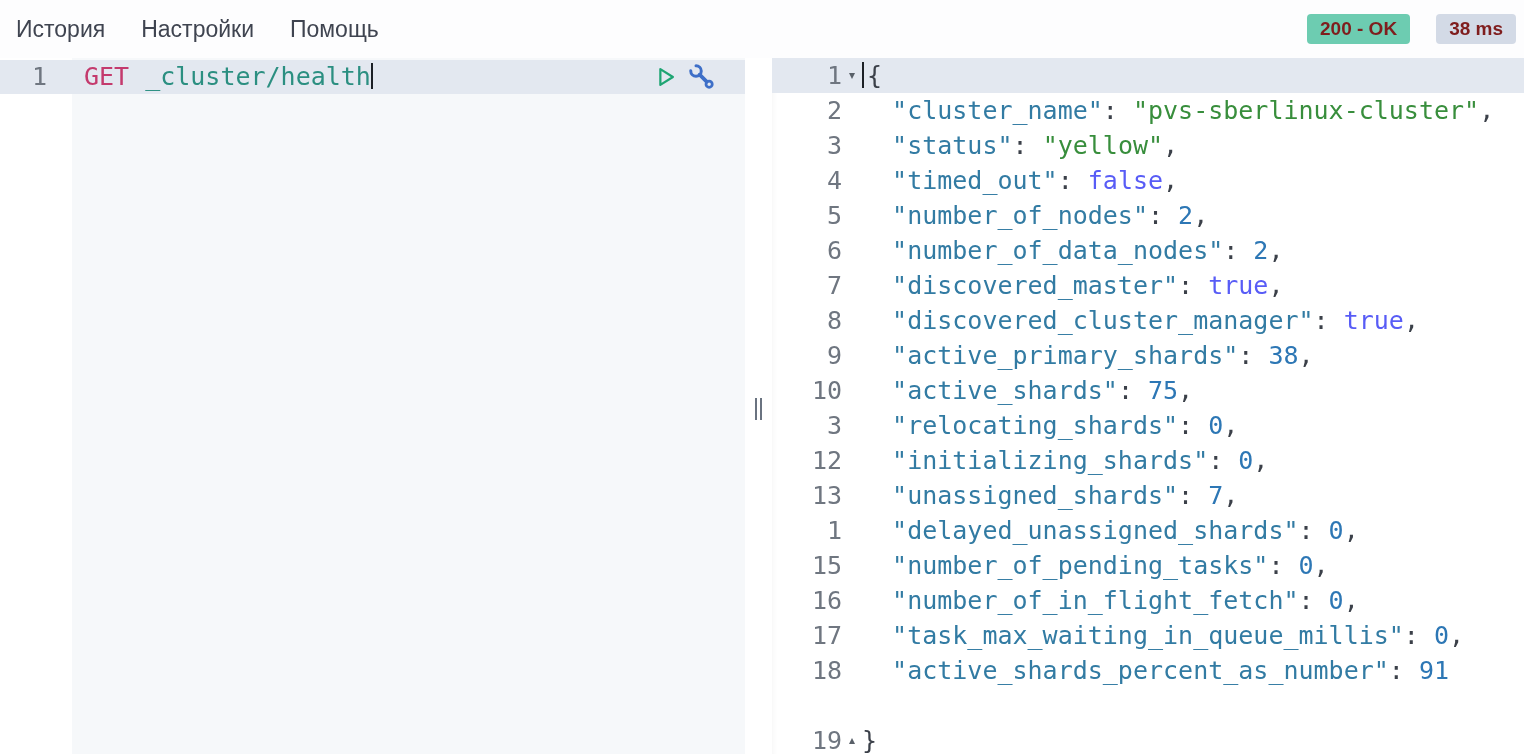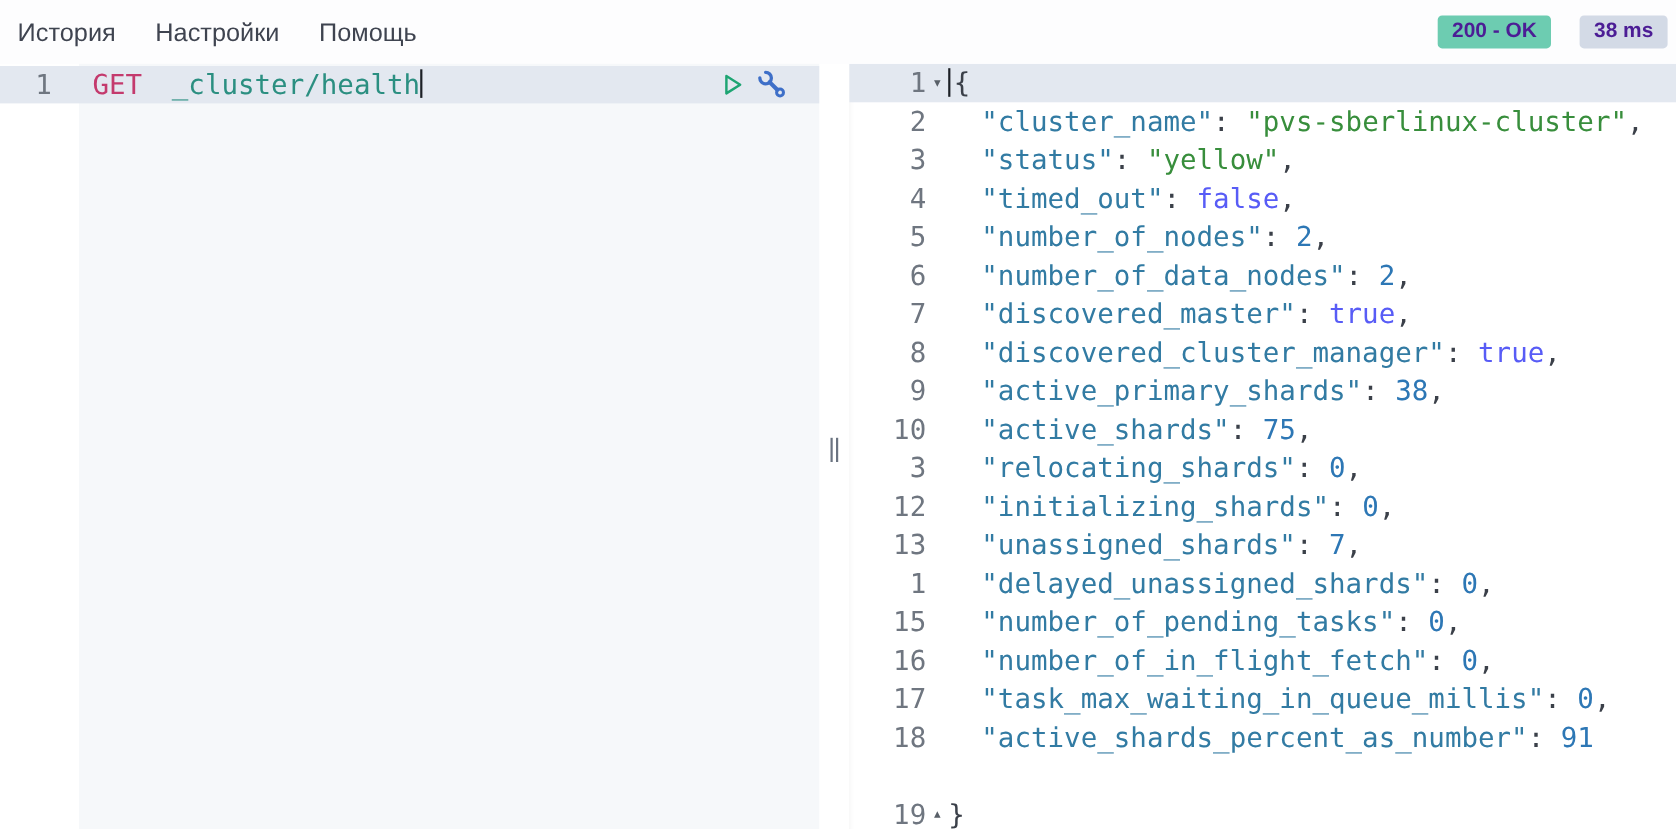--- a/index.html
+++ b/index.html
@@ -13,21 +13,21 @@
     background:#fdfdfe;display:flex;align-items:center;
     padding:0 8px 0 16px;box-sizing:border-box;
   }
   .menu{display:flex;align-items:flex-end;}
   .menu-item{
     font-size:23px;color:#3f4450;margin-right:36px;cursor:pointer;white-space:nowrap;
   }
   .badges{margin-left:auto;display:flex;align-items:center;gap:26px;}
   .badge{
     display:inline-block;padding:4px 13px;border-radius:4px;
-    font-size:19px;font-weight:600;color:#4c1d95;white-space:nowrap;
+    font-size:19px;font-weight:600;color:#7f1d1d;white-space:nowrap;
   }
   .badge-success{background:var(--badge-success,#6dccb1);}
   .badge-time{background:var(--badge-time,#d3dae6);}
 
   
   .mono{font-family:"DejaVu Sans Mono","Liberation Mono",monospace;}
   .caret{
     display:inline-block;width:2px;height:26px;background:#1c2026;
     vertical-align:-4px;
   }
@@ -42,21 +42,21 @@
     background:var(--active-line,#e3e8f0);
     display:flex;align-items:center;
     font-size:25px;line-height:34px;
   }
   .req-num{
     width:72px;box-sizing:border-box;padding-right:25px;text-align:right;
     color:#6f7680;flex:none;
   }
   .req-text{padding-left:12px;white-space:pre;}
   .tok-method{color:var(--method,#c43a6d);}
-  .tok-url{color:var(--url,#2b8f81);margin-left:27px;}
+  .tok-url{color:var(--url,#2b8f81);margin-left:16px;}
   .line-icons{
     position:absolute;right:28px;top:2px;height:30px;
     display:flex;align-items:center;gap:9px;
   }
   .line-icons svg{display:block;cursor:pointer;}
 
   
   .divider{
     position:absolute;left:745px;top:58px;width:27px;height:696px;background:#ffffff;
     display:flex;justify-content:center;cursor:col-resize;

